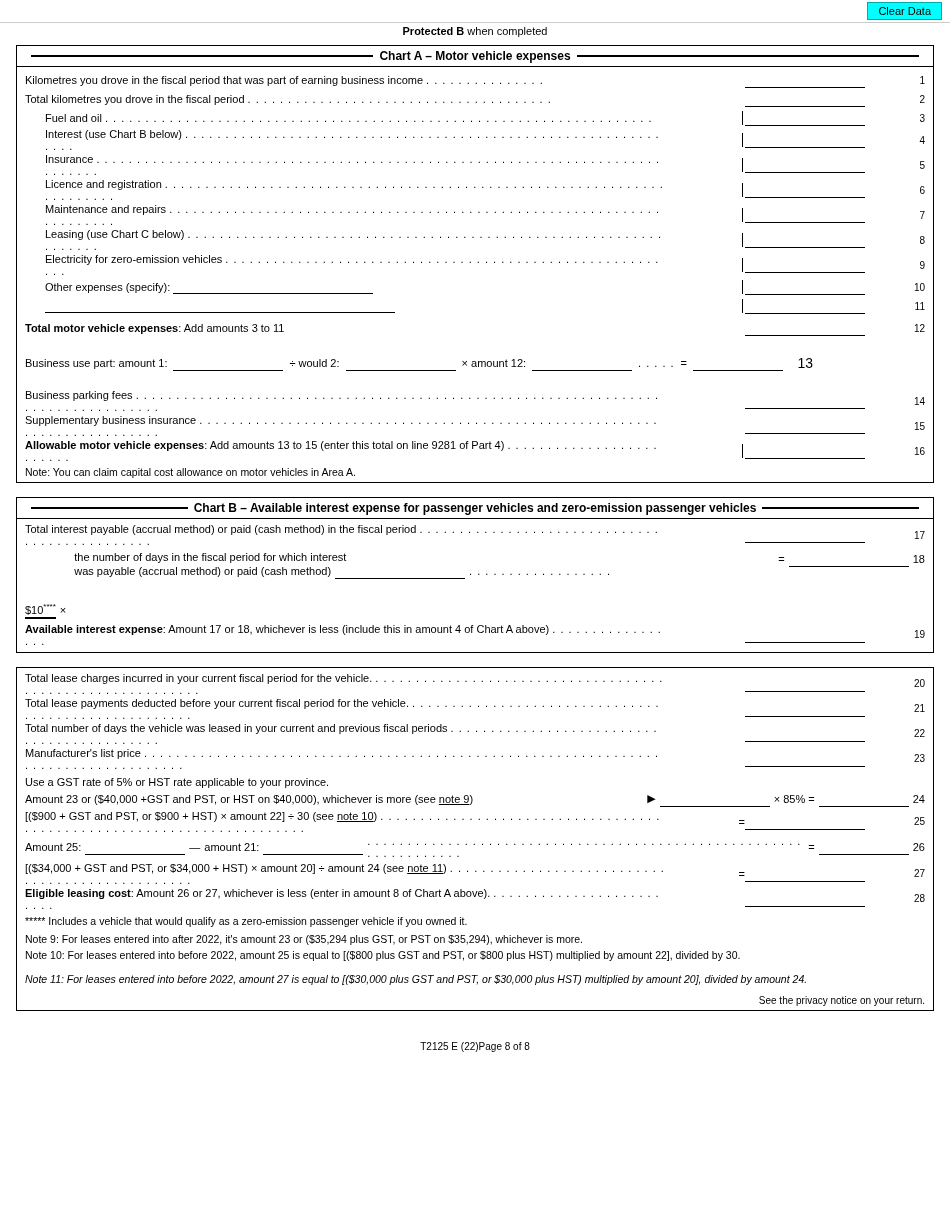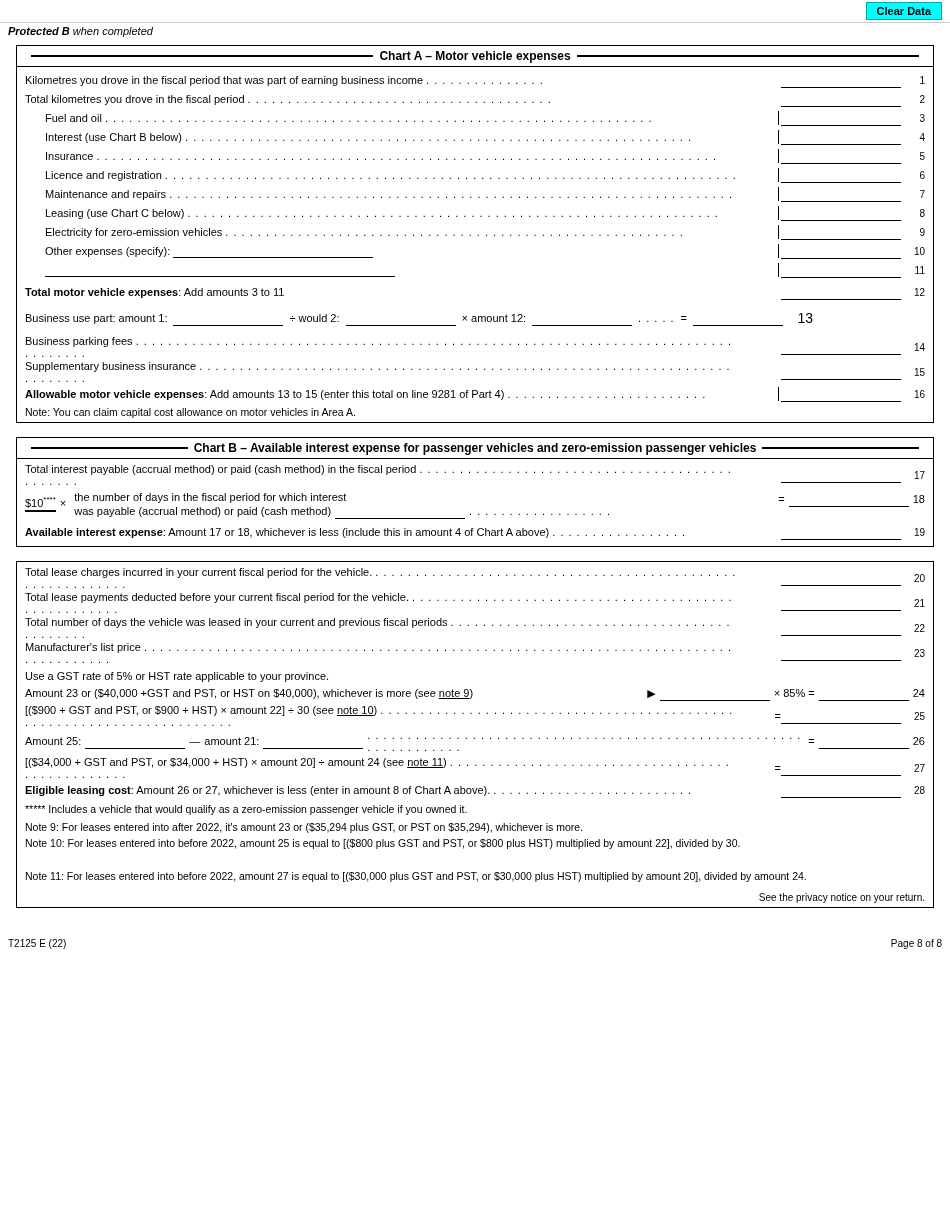--- a/index.html
+++ b/index.html
@@ -17,29 +17,28 @@
       justify-content: flex-end;
       align-items: center;
       padding: 2px 8px;
       border-bottom: 1px solid #ccc;
     }
     .clear-data-btn {
       background: cyan;
       border: 1px solid #00aaaa;
       padding: 2px 10px;
       font-size: 11px;
-      font-weight: bold;
+      font-weight: normal;
       cursor: pointer;
       color: #000;
     }
     .protected-line {
-      text-align: left;
+      text-align: center;
       padding: 2px 8px 4px 8px;
       font-size: 11px;
-      font-style: italic;
     }
     .protected-line strong { font-weight: bold; }
 
     .main-content {
       padding: 4px 16px 10px 16px;
     }
 
     
     .chart-box {
       border: 1.5px solid #000;
@@ -64,20 +63,21 @@
     .chart-body {
       padding: 4px 8px;
     }
 
     
     .form-row {
       display: flex;
       align-items: center;
       min-height: 18px;
       margin-bottom: 1px;
+      gap: 36px;
     }
     .form-row .label-area {
       flex: 1;
       padding-right: 4px;
     }
     .form-row .input-area {
       display: flex;
       align-items: center;
       width: 160px;
       justify-content: flex-end;
@@ -107,21 +107,21 @@
       padding-left: 20px;
     }
 
     .note-text {
       font-size: 10.5px;
       margin-top: 3px;
     }
 
     .footer-line {
       display: flex;
-      justify-content: space-between;
+      justify-content: center;
       padding: 6px 8px;
       font-size: 10px;
       color: #000;
     }
     u { text-decoration: underline; }
     sup { font-size: 8px; vertical-align: super; }
 
     .pipe-sep {
       border-left: 1px solid #000;
       height: 14px;
@@ -282,21 +282,21 @@
       <div class="form-row" style="margin-top:4px;">
         <div class="label-area" style="text-align:left; padding-right:8px;">
           <strong>Total motor vehicle expenses</strong><span>: Add amounts 3 to 11</span>
         </div>
         <div class="input-area">
           <input class="underline-field" type="text" style="">
         </div>
         <div class="line-num">12</div>
       </div>
 
-      <div style="margin: 9px 0;">
+      <div style="margin: 18px 0;">
         <div style="display:flex; align-items:center; gap:6px; flex-wrap:wrap;">
           <span>Business use part:  amount 1:</span>
           <input style="border-top: none; border-right: none; border-left: none; border-image: initial; border-bottom: 1px solid rgb(0, 0, 0); background: transparent; width: 110px; height: 16px; font-size: 11px; outline: none;" type="text">
           <span>÷  would 2:</span>
           <input style="border-top: none; border-right: none; border-left: none; border-image: initial; border-bottom: 1px solid rgb(0, 0, 0); background: transparent; width: 110px; height: 16px; font-size: 11px; outline: none;" type="text">
           <span>× amount 12:</span>
           <input style="border-top: none; border-right: none; border-left: none; border-image: initial; border-bottom: 1px solid rgb(0, 0, 0); background: transparent; width: 100px; height: 16px; font-size: 11px; outline: none;" type="text">
           <span class="dots">. . . . .</span>
           <span>=</span>
           <input style="border-top: none; border-right: none; border-left: none; border-image: initial; border-bottom: 1px solid rgb(0, 0, 0); background: transparent; width: 90px; height: 16px; font-size: 11px; outline: none;" type="text">
@@ -358,21 +358,21 @@
           <span>Total interest payable (accrual method) or paid (cash method) in the fiscal period</span>
           <span class="dots"> . . . . . . . . . . . . . . . . . . . . . . . . . . . . . . . . . . . . . . . . . . . . . .</span>
         </div>
         <div class="input-area">
           <input class="underline-field" type="text" style="">
         </div>
         <div class="line-num">17</div>
       </div>
 
       <div style="display:flex; align-items:flex-start; margin: 4px 0;">
-        <div style="display:flex; align-items:center; gap:4px; flex-shrink:0; padding-top:4px;">
+        <div style="display:flex; align-items:center; gap:4px; flex-shrink:0; padding-top:4px;margin-top:47px;">
           <span style="border-bottom:2px solid #000; padding-bottom:1px;">$10<sup>****</sup></span>
           <span>×</span>
         </div>
         <div style="flex:1; padding-left:8px;">
           <div>the number of days in the fiscal period for which interest</div>
           <div style="display:flex; align-items:center; gap:4px;">
             <span>was payable (accrual method) or paid (cash method)</span>
             <input style="border-top: none; border-right: none; border-left: none; border-image: initial; border-bottom: 1px solid rgb(0, 0, 0); background: transparent; width: 130px; height: 16px; font-size: 11px; outline: none;" type="text">
             <span class="dots"> . . . . . . . . . . . . . . . . . .</span>
           </div>
@@ -511,21 +511,21 @@
       </div>
 
       <div class="note-text" style="margin-top:6px;">
         <span>Note 9: For leases entered into after 2022, it's amount 23 or ($35,294 plus GST, or PST on $35,294), whichever is more.</span>
       </div>
 
       <div class="note-text" style="margin-top:4px;">
         <span>Note 10: For leases entered into before 2022, amount 25 is equal to [($800 plus GST and PST, or $800 plus HST) multiplied by amount 22], divided by 30.</span>
       </div>
 
-      <div class="note-text" style="margin-top:21px;">
+      <div class="note-text" style="margin-top:12px;font-style:italic;">
         <span>Note 11: For leases entered into before 2022, amount 27 is equal to [($30,000 plus GST and PST, or $30,000 plus HST) multiplied by amount 20], divided by amount 24.</span>
       </div>
 
       <div style="text-align:right; font-size:10px; margin-top:10px;">
         <span>See the privacy notice on your return.</span>
       </div>
 
     </div>
   </div>
 

